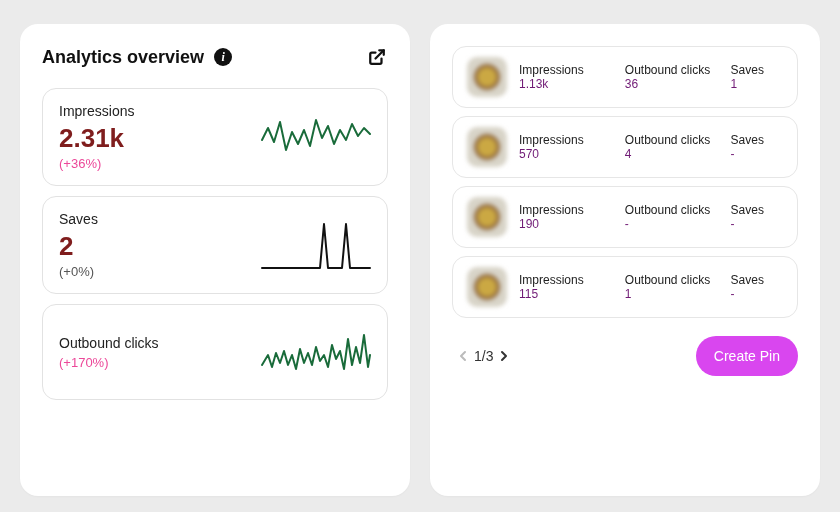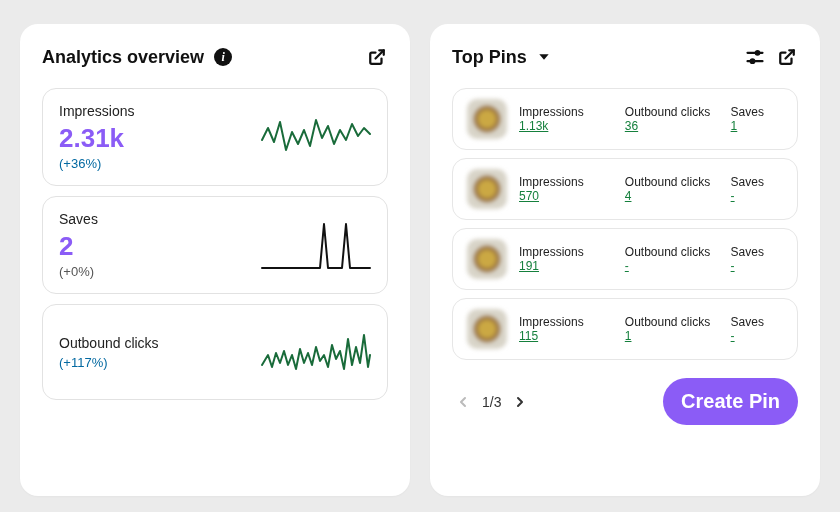--- a/index.html
+++ b/index.html
@@ -50,23 +50,23 @@
     border: 1px solid #e2e2e2;
     border-radius: 14px;
     padding: 14px 16px 14px 16px;
     display: flex;
     align-items: center;
     margin-bottom: 10px;
     min-height: 96px;
   }
   .metric-text { flex: 1; }
   .metric-label { font-size: 14px; color: #222; margin-bottom: 4px; }
-  .metric-value { font-size: 26px; font-weight: 700; color: #8b5cf6; margin-bottom: 2px; }
+  .metric-value { font-size: 26px; font-weight: 700; color: #7f1d1d; margin-bottom: 2px; }
   .metric-change { font-size: 13px; }
-  .change-pos { color: #0369a1; }
+  .change-pos { color: #ec4899; }
   .change-neutral { color: #555; }
   .spark { width: 110px; height: 55px; flex-shrink: 0; }
 
   .pin-row {
     border: 1px solid #e6e6e6;
     border-radius: 14px;
     padding: 10px 14px;
     display: flex;
     align-items: center;
     gap: 12px;
@@ -85,36 +85,36 @@
   }
   .pin-stats {
     flex: 1;
     display: grid;
     grid-template-columns: 1.2fr 1.2fr 0.7fr;
     gap: 16px;
     font-size: 12px;
     color: #222;
   }
   .pin-stat-label { color: #222; }
-  .pin-stat-val { color: #15803d; text-decoration: underline; }
+  .pin-stat-val { color: #701a75; }
   .pager {
-    display: flex; align-items: center; gap: 8px;
+    display: flex; align-items: center; 
     font-size: 14px; color: #333; margin-top: 10px;
   }
   .pager .chev { width: 22px; height: 22px; display:inline-flex; align-items:center; justify-content:center; cursor:pointer;}
   .pager .disabled { color: #bbb; cursor: default; }
   .create-btn {
     margin-left: auto;
-    background: #8b5cf6;
+    background: #d946ef;
     color: #fff;
-    font-weight: 700;
+    font-weight: 400;
     border: none;
     border-radius: 24px;
     padding: 12px 18px;
-    font-size: 20px;
+    font-size: 14px;
     cursor: pointer;
   }
   svg { display:block; }
 </style>
 </head>
 <body>
 
 <div class="card">
   <div class="card-header">
     <span class="card-title">Analytics overview</span>
@@ -146,54 +146,30 @@
       <div class="metric-value">2</div>
       <div class="metric-change change-neutral">(+0%)</div>
     </div>
     <svg class="spark" viewBox="0 0 108 55" fill="none" stroke="#111" stroke-width="2" stroke-linejoin="round" stroke-linecap="round">
       <path d="M0,50 L58,50 L62,6 L66,50 L80,50 L84,6 L88,50 L108,50"></path>
     </svg>
       </div>
       <div class="metric-row">
     <div class="metric-text">
       <div class="metric-label">Outbound clicks</div>
-      <div class="metric-change change-pos">(+117%)</div>
+      <div class="metric-change change-pos">(+170%)</div>
     </div>
     <svg class="spark" viewBox="0 0 108 55" fill="none" stroke="#196b3a" stroke-width="2" stroke-linejoin="round" stroke-linecap="round">
       <path d="M0,40 L6,30 L10,42 L14,28 L18,38 L22,26 L26,40 L30,30 L34,44 L38,24 L42,38 L46,28 L50,40 L54,22 L58,36 L62,30 L66,42 L70,20 L74,34 L78,26 L82,44 L86,14 L90,40 L94,22 L98,38 L102,10 L106,42 L108,30"></path>
     </svg>
       </div>
     </div>
 </div>
 
 <div class="card">
-  <div class="card-header">
-    <span class="card-title">Top Pins</span>
-    <span class="icon-btn" style="margin-left:-4px;">
-      <svg width="16" height="16" viewBox="0 0 24 24" fill="currentColor">
-          <path d="M5 8l7 8 7-8z"></path>
-        </svg>
-    </span>
-    <span class="spacer"></span>
-    <span class="icon-btn">
-      <svg width="20" height="20" viewBox="0 0 24 24" fill="none" stroke="currentColor" stroke-width="2.6" stroke-linecap="round">
-          <line x1="3" y1="7" x2="21" y2="7"></line>
-          <circle cx="15" cy="7" r="2.2" fill="currentColor"></circle>
-          <line x1="3" y1="17" x2="21" y2="17"></line>
-          <circle cx="9" cy="17" r="2.2" fill="currentColor"></circle>
-        </svg>
-    </span>
-    <span class="icon-btn">
-      <svg width="18" height="18" viewBox="0 0 24 24" fill="none" stroke="currentColor" stroke-width="3" stroke-linecap="round" stroke-linejoin="round">
-          <path d="M15 3h6v6"></path>
-          <path d="M10 14L21 3"></path>
-          <path d="M18 14v5a2 2 0 0 1-2 2H5a2 2 0 0 1-2-2V8a2 2 0 0 1 2-2h5"></path>
-        </svg>
-    </span>
-  </div>
 
   <div id="pins-list">
       <div class="pin-row">
     <div class="pin-thumb"></div>
     <div class="pin-stats">
       <div>
         <div class="pin-stat-label">Impressions</div>
         <div class="pin-stat-val">1.13k</div>
       </div>
       <div>
@@ -221,21 +197,21 @@
         <div class="pin-stat-label">Saves</div>
         <div class="pin-stat-val">-</div>
       </div>
     </div>
       </div>
       <div class="pin-row">
     <div class="pin-thumb"></div>
     <div class="pin-stats">
       <div>
         <div class="pin-stat-label">Impressions</div>
-        <div class="pin-stat-val">191</div>
+        <div class="pin-stat-val">190</div>
       </div>
       <div>
         <div class="pin-stat-label">Outbound clicks</div>
         <div class="pin-stat-val">-</div>
       </div>
       <div>
         <div class="pin-stat-label">Saves</div>
         <div class="pin-stat-val">-</div>
       </div>
     </div>

